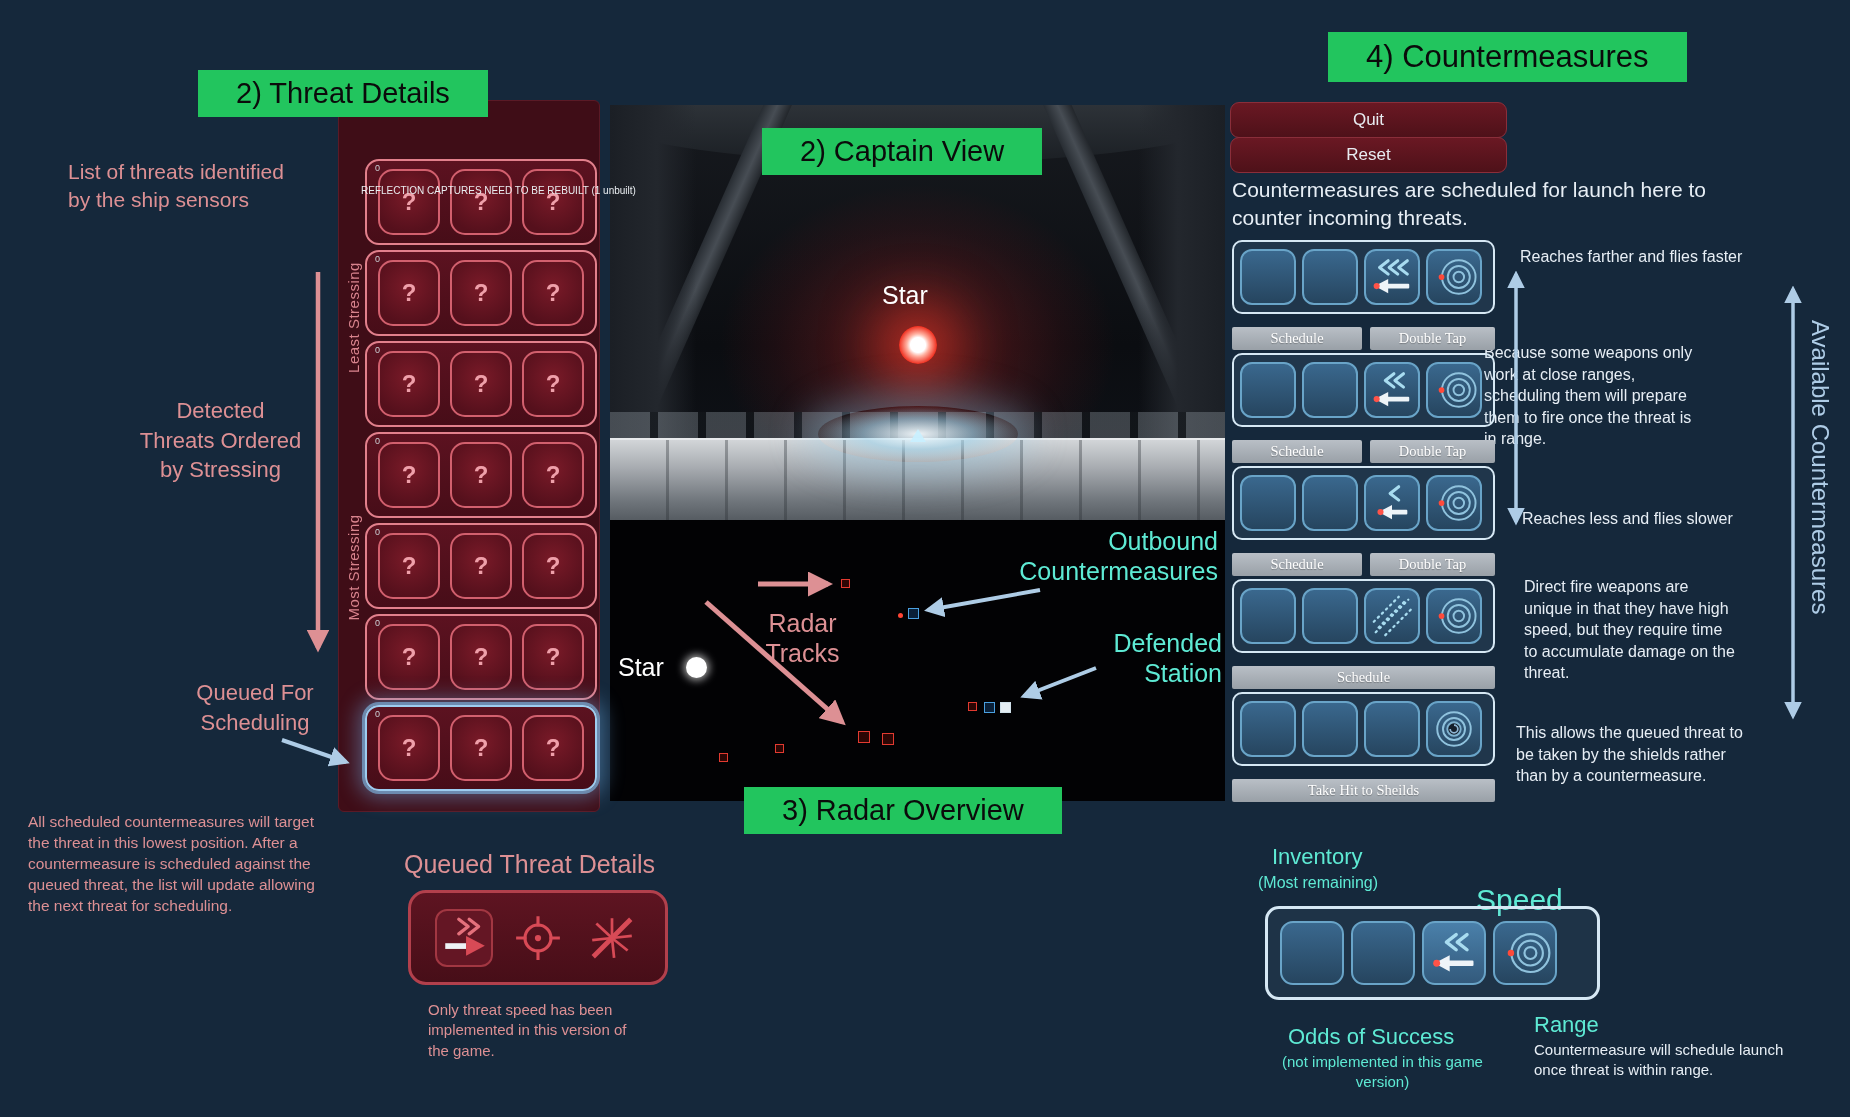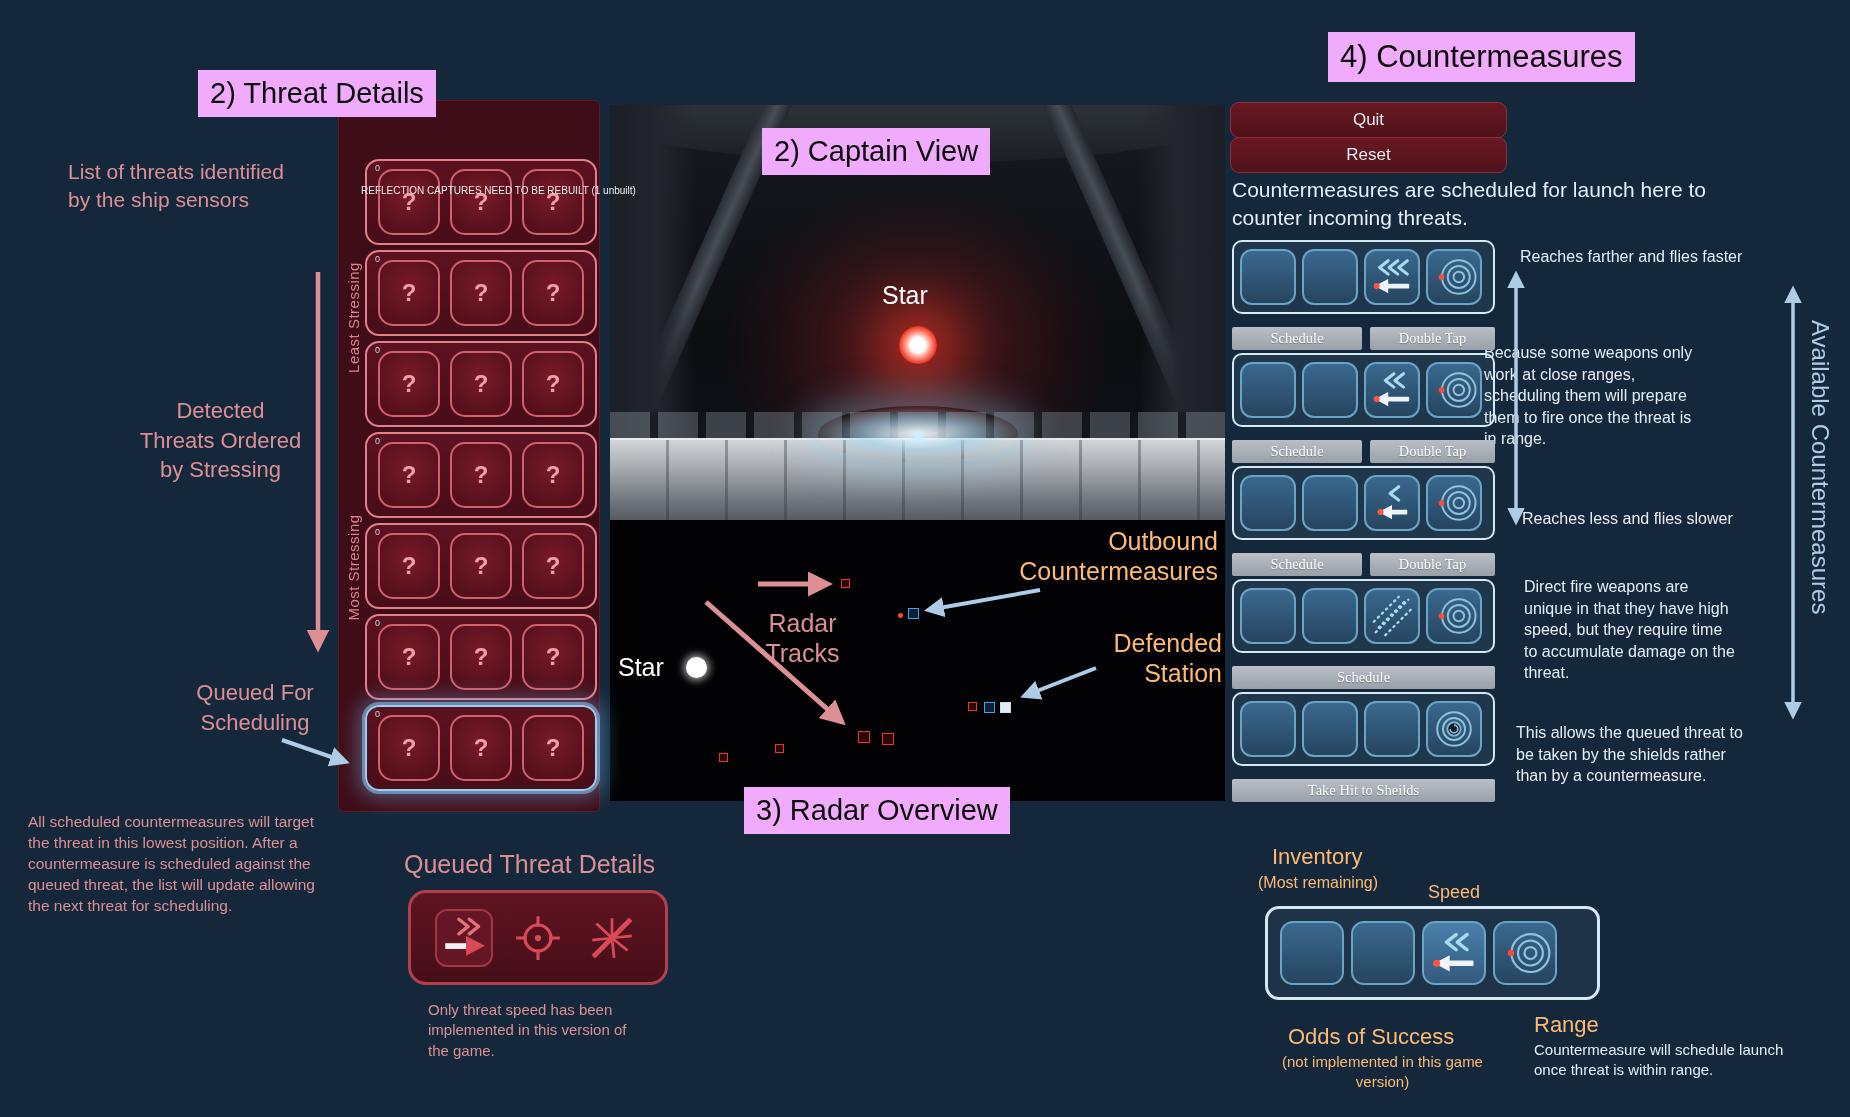--- a/index.html
+++ b/index.html
@@ -1,25 +1,25 @@
 <!DOCTYPE html>
 <html><head>
 <meta charset="utf-8">
 <style>
   * { margin:0; padding:0; box-sizing:border-box; }
   html,body { width:1850px; height:1117px; }
   body { background:#15283b; font-family:"Liberation Sans", sans-serif; position:relative; overflow:hidden; color:#e7eef5; }
   .abs { position:absolute; }
 
   
-  .wlabel { position:absolute; background:#f0abfc; color:#0b0b0b; font-size:29px; padding:7px 12px; white-space:nowrap; z-index:40; }
+  .wlabel { position:absolute; background:#22c55e; color:#0b0b0b; font-size:29px; padding:7px 38px; white-space:nowrap; z-index:40; }
 
   
   .pink  { color:#dd9094; }
-  .blue  { color:#fdba74; }
+  .blue  { color:#5eead4; }
   .wnote { color:#e7eef5; }
   .note  { position:absolute; line-height:1.35; }
   .ctr   { text-align:center; }
 
   
   #threat-panel { left:338px; top:100px; width:262px; height:712px; background:#3f0d17; border-radius:6px; border:1px solid #5a1a26; z-index:10; }
   .tp-warning { position:absolute; left:22px; top:84px; white-space:nowrap; color:#e9edf0; font-size:10px; z-index:6; }
   .tp-side { position:absolute; width:150px; text-align:center; transform:rotate(-90deg); color:#d8838d; font-size:15px; letter-spacing:.5px; }
   .trow { position:absolute; left:26px; width:232px; height:86px; border:2.5px solid #e2808c; border-radius:14px;
           background:linear-gradient(#5c1220,#470d18); display:flex; align-items:center; justify-content:center; gap:10px; }
@@ -408,21 +408,21 @@
 
 <div class="note wnote" style="left:1520px;top:246px;font-size:16px;white-space:nowrap">Reaches farther and flies faster</div>
 <div class="note wnote" style="left:1484px;top:342px;width:222px;font-size:16px">Because some weapons only work at close ranges, scheduling them will prepare them to fire once the threat is in range.</div>
 <div class="note wnote" style="left:1522px;top:508px;font-size:16px;white-space:nowrap">Reaches less and flies slower</div>
 <div class="note wnote" style="left:1524px;top:576px;width:215px;font-size:16px">Direct fire weapons are unique in that they have high speed, but they require time to accumulate damage on the threat.</div>
 <div class="note wnote" style="left:1516px;top:722px;width:245px;font-size:16px">This allows the queued threat to be taken by the shields rather than by a countermeasure.</div>
 <div class="ann-available">Available Countermeasures</div>
 
 <div class="note blue" style="left:1272px;top:842px;font-size:22px">Inventory</div>
 <div class="note blue" style="left:1258px;top:872px;font-size:16px">(Most remaining)</div>
-<div class="note blue" style="left:1428px;top:880px;font-size:18px">Speed</div>
+<div class="note blue" style="left:1476px;top:880px;font-size:30px">Speed</div>
 
 <div id="inv-box" class="abs">
   <div class="inv-slot"></div>
   <div class="inv-slot"></div>
   <div class="inv-slot hl">
       <svg>
         <use href="#i-chev2"></use>
       </svg>
     </div>
   <div class="inv-slot">

